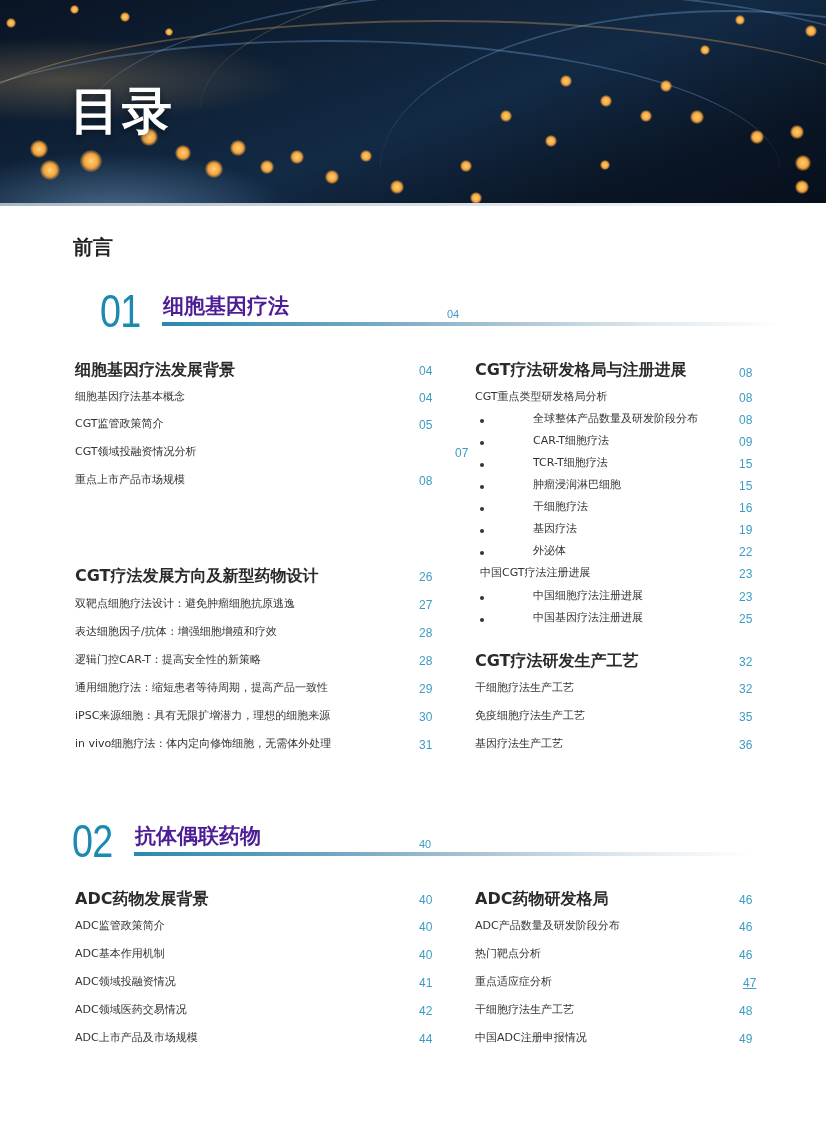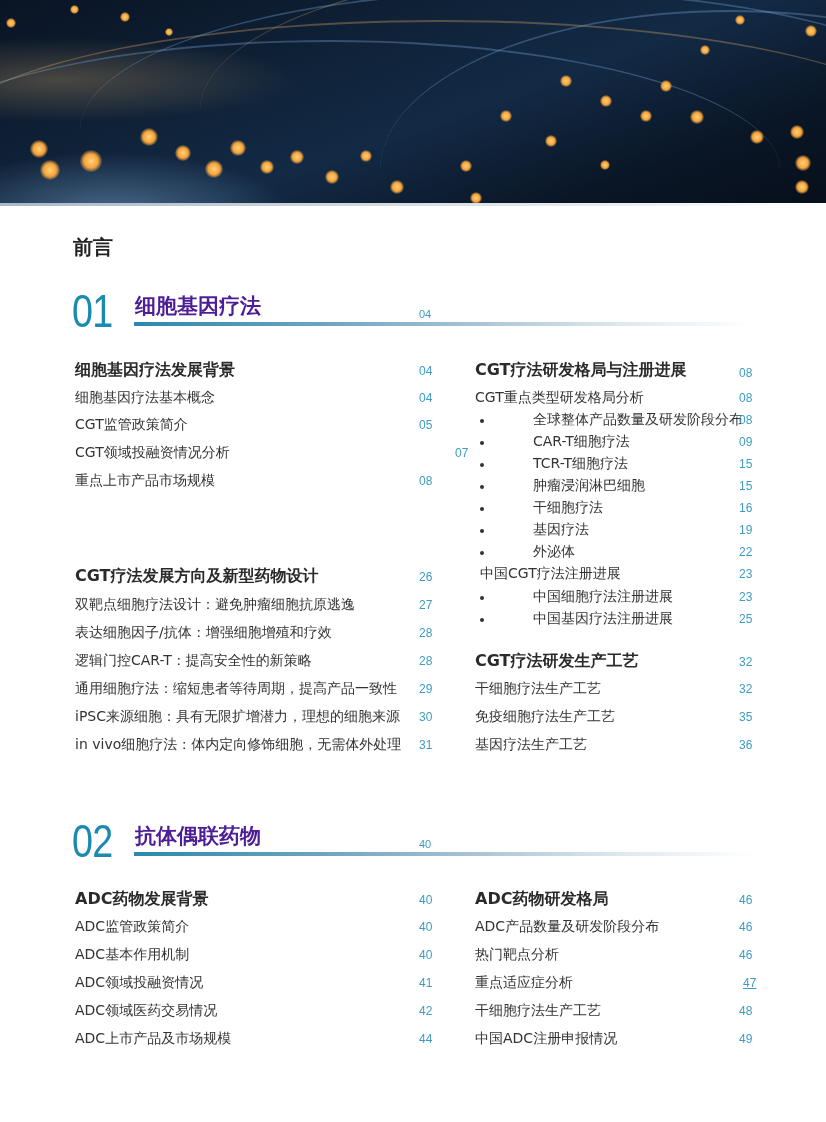--- a/index.html
+++ b/index.html
@@ -47,21 +47,21 @@
     position: absolute; left: 347px; top: 22px; font-size: 11px; color: #3e9cc4;
     font-family: "Liberation Sans", sans-serif;
   }
   .chapter .bar {
     position: absolute; left: 62px; top: 36px; width: 620px; height: 4px;
     background: linear-gradient(90deg, #2a89ad 0%, #6ca4c0 30%, #a9c3d4 55%, #e1eaf0 80%, rgba(255,255,255,0) 100%);
   }
 
   .col { position: absolute; }
   .row { position: absolute; left: 0; white-space: nowrap; }
-  .row .label { position: absolute; left: 0; top: 0; font-size: 14px; color: #333333; }
+  .row .label { position: absolute; left: 0; top: 0; font-size: 11px; color: #333333; }
   .row.head .label { font-size: 16px; font-weight: bold; color: #2a2a2a; }
   .row .pg { position: absolute; top: 2px; font-size: 12px; color: #3e9cc4; font-family: "Liberation Sans", sans-serif; }
   .row.bullet .label { left: 25px; margin-left: 33px; }
   .row.bullet .dot-b {
     position: absolute; left: 5px; top: 8px; width: 4px; height: 4px; border-radius: 50%; background: #333;
   }
 </style>
 </head>
 <body>
 
@@ -99,26 +99,27 @@
   <div class="dot" style="left:700px;top:45px;width:10px;height:10px;"></div>
   <div class="dot" style="left:750px;top:130px;width:14px;height:14px;"></div>
   <div class="dot" style="left:790px;top:125px;width:14px;height:14px;"></div>
   <div class="dot" style="left:795px;top:155px;width:16px;height:16px;"></div>
   <div class="dot" style="left:795px;top:180px;width:14px;height:14px;"></div>
   <div class="dot" style="left:805px;top:25px;width:12px;height:12px;"></div>
   <div class="dot" style="left:735px;top:15px;width:10px;height:10px;"></div>
   <div class="dot" style="left:600px;top:160px;width:10px;height:10px;"></div>
   <div class="dot" style="left:470px;top:192px;width:12px;height:12px;"></div>
 
+  <div class="hero-title">目录</div>
 </div>
 <div class="hero-bottom"></div>
 
 <div class="preface">前言</div>
 
-<div class="chapter" style="top:286px;">
+<div class="chapter" style="top:286px;margin-left:28px;">
   <div class="num">01</div>
   <div class="title">细胞基因疗法</div>
   <div class="page">04</div>
   <div class="bar"></div>
 </div>
 
 <div class="col" style="left:75px;top:360px;width:360px;">
   <div class="row head" style="top:0;">
     <span class="label">细胞基因疗法发展背景</span>
     <span class="pg" style="left:344px;top:4px;">04</span>

